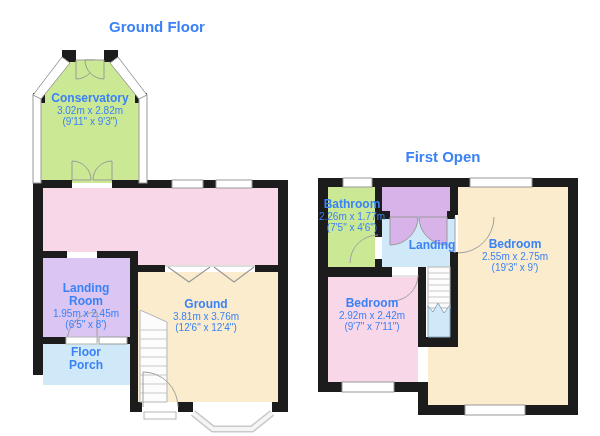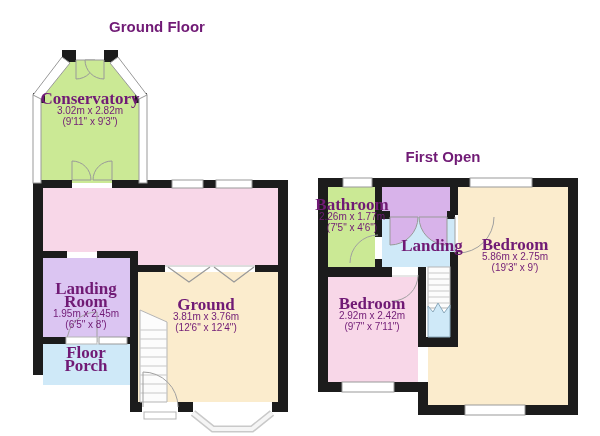--- a/index.html
+++ b/index.html
@@ -1,22 +1,22 @@
 <!DOCTYPE html>
 <html><head>
 <meta charset="utf-8">
 <style>
   html,body{margin:0;padding:0;background:#fff;}
   #plan{position:relative;width:600px;height:436px;background:#ffffff;overflow:hidden;
-        font-family:"Liberation Sans",sans-serif;color:#701a75;}
+        font-family:"Liberation Sans",sans-serif;color:#3b82f6;}
   #plan svg{position:absolute;left:0;top:0;}
   .floor-title{position:absolute;transform:translate(-50%,-50%);font-weight:bold;
         font-size:15px;white-space:nowrap;}
   .room-label{position:absolute;transform:translate(-50%,-50%);text-align:center;}
-  .rn{display:block;font-weight:bold;font-size:17px;line-height:13px;white-space:nowrap;font-family:Liberation Serif, serif;}
+  .rn{display:block;font-weight:bold;font-size:12px;line-height:13px;white-space:nowrap;}
   .rd{display:block;font-size:10px;line-height:11px;white-space:nowrap;}
   .rn:empty,.rd:empty{display:none;}
 </style>
 </head>
 <body>
 
 <div id="plan">
   <svg width="600" height="436" viewBox="0 0 600 436">
 
     <g>
@@ -205,21 +205,21 @@
     <span class="rd">2.26m x 1.77m</span>
     <span class="rd">(7'5" x 4'6")</span>
   </div>
 
   <div class="room-label" style="left:418px;top:245px;padding-left:28px;">
     <span class="rn">Landing</span>
   </div>
 
   <div class="room-label" style="left:515px;top:255px;">
     <span class="rn">Bedroom</span>
-    <span class="rd">5.86m x 2.75m</span>
+    <span class="rd">2.55m x 2.75m</span>
     <span class="rd">(19'3" x 9')</span>
   </div>
 
   <div class="room-label" style="left:372px;top:314px;">
     <span class="rn">Bedroom</span>
     <span class="rd">2.92m x 2.42m</span>
     <span class="rd">(9'7" x 7'11")</span>
   </div>
 </div>
 

